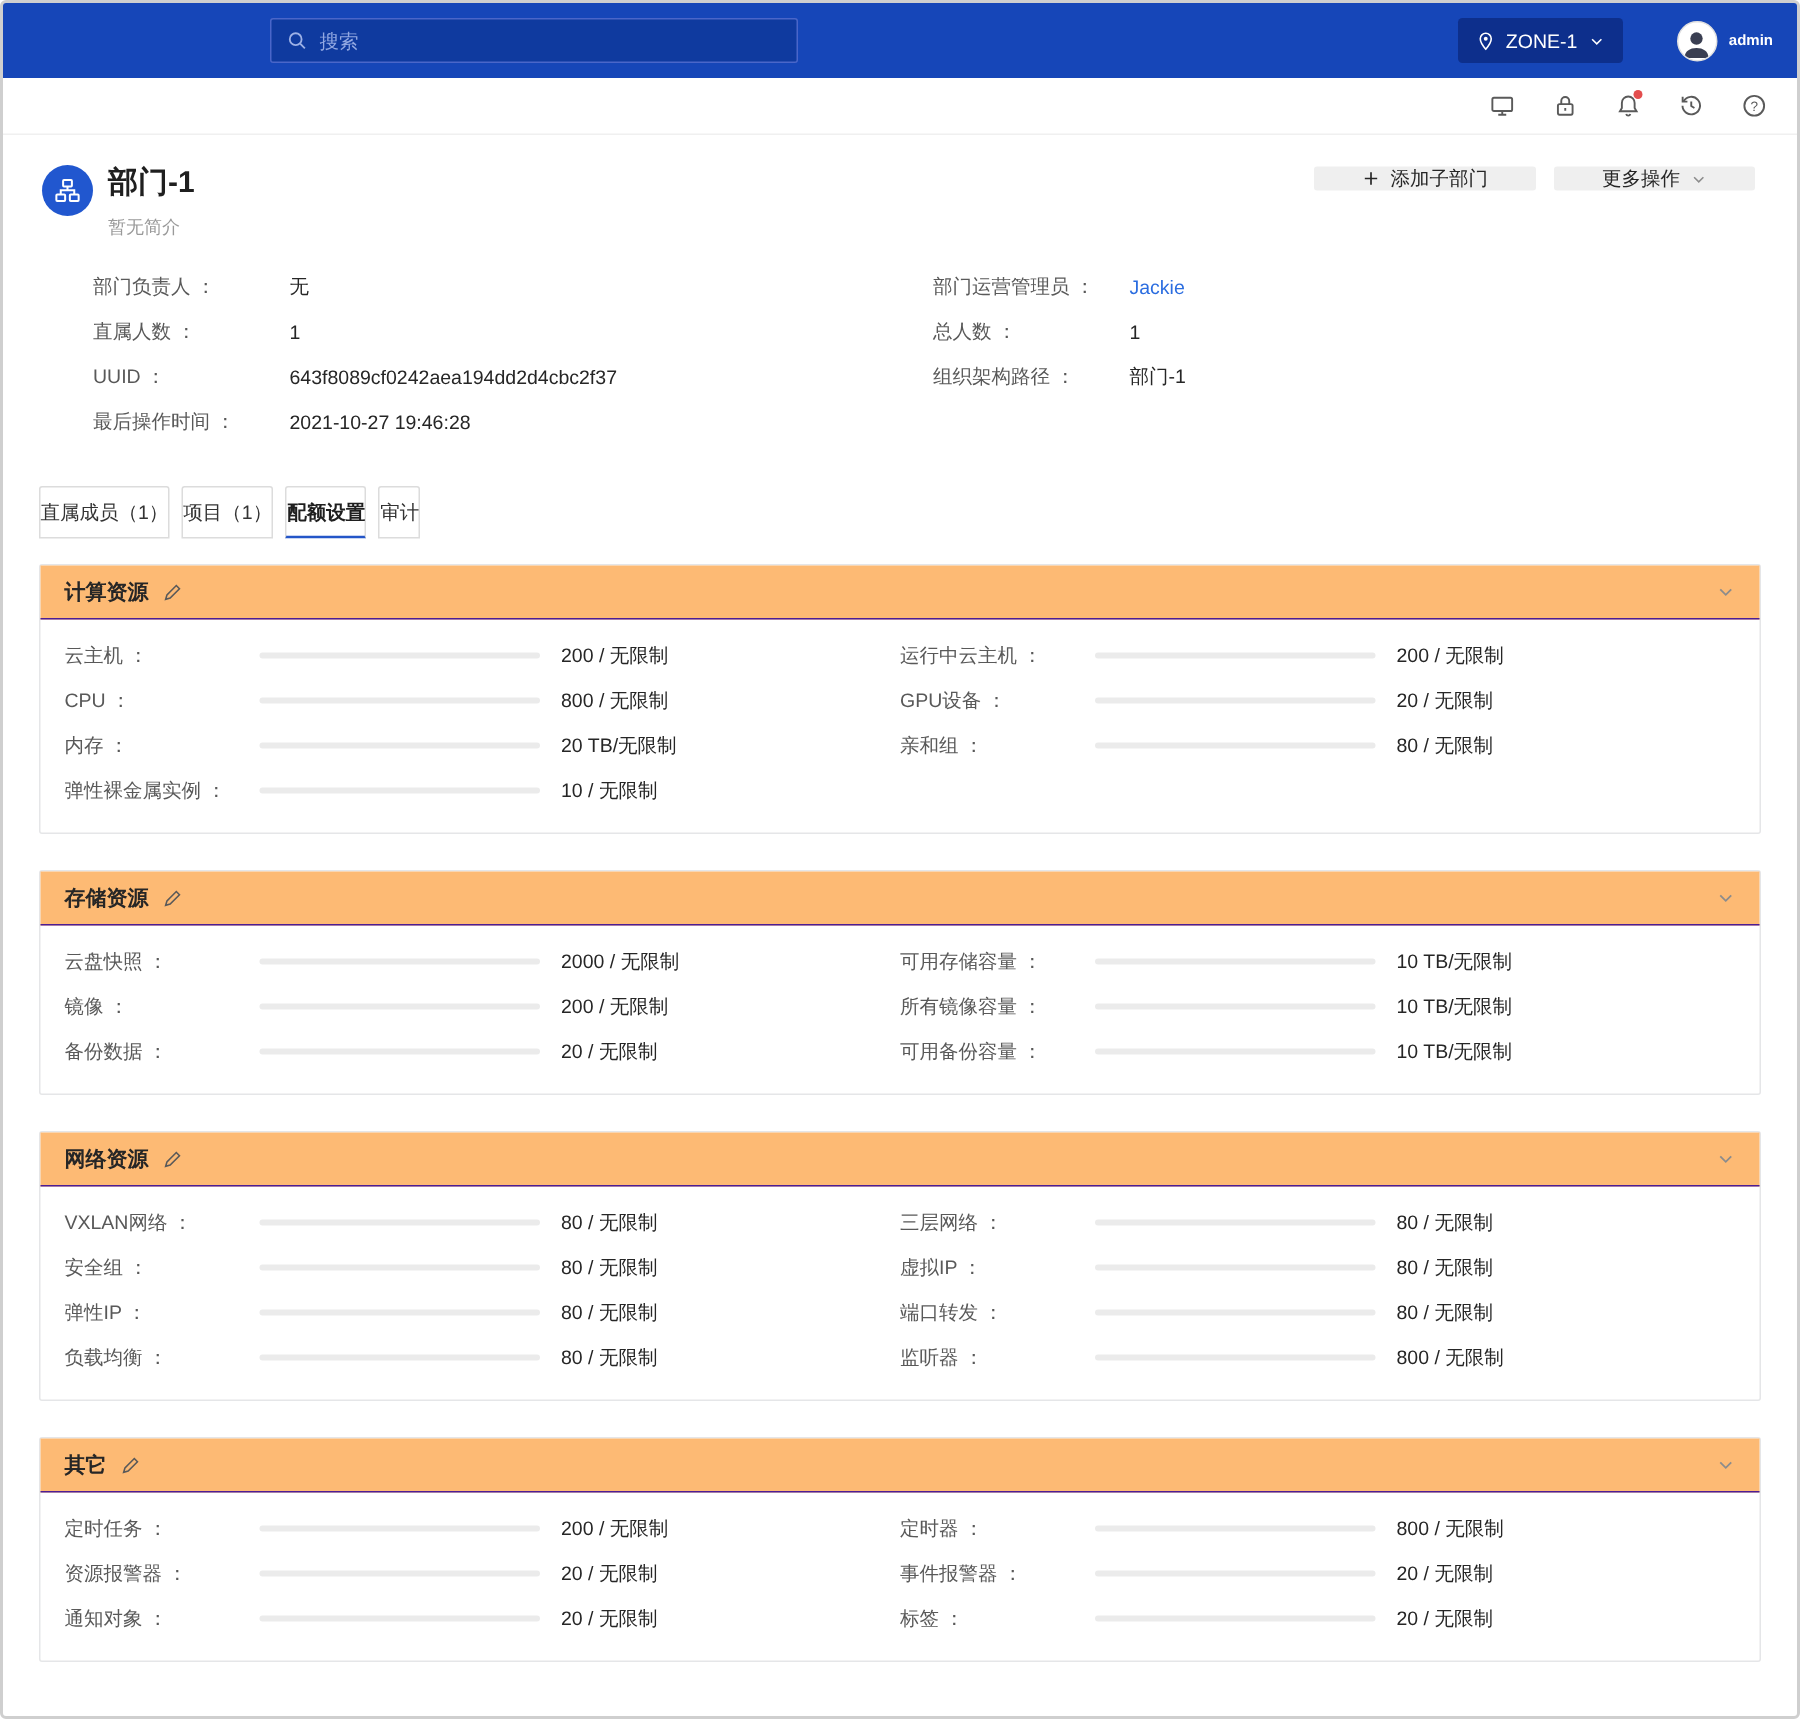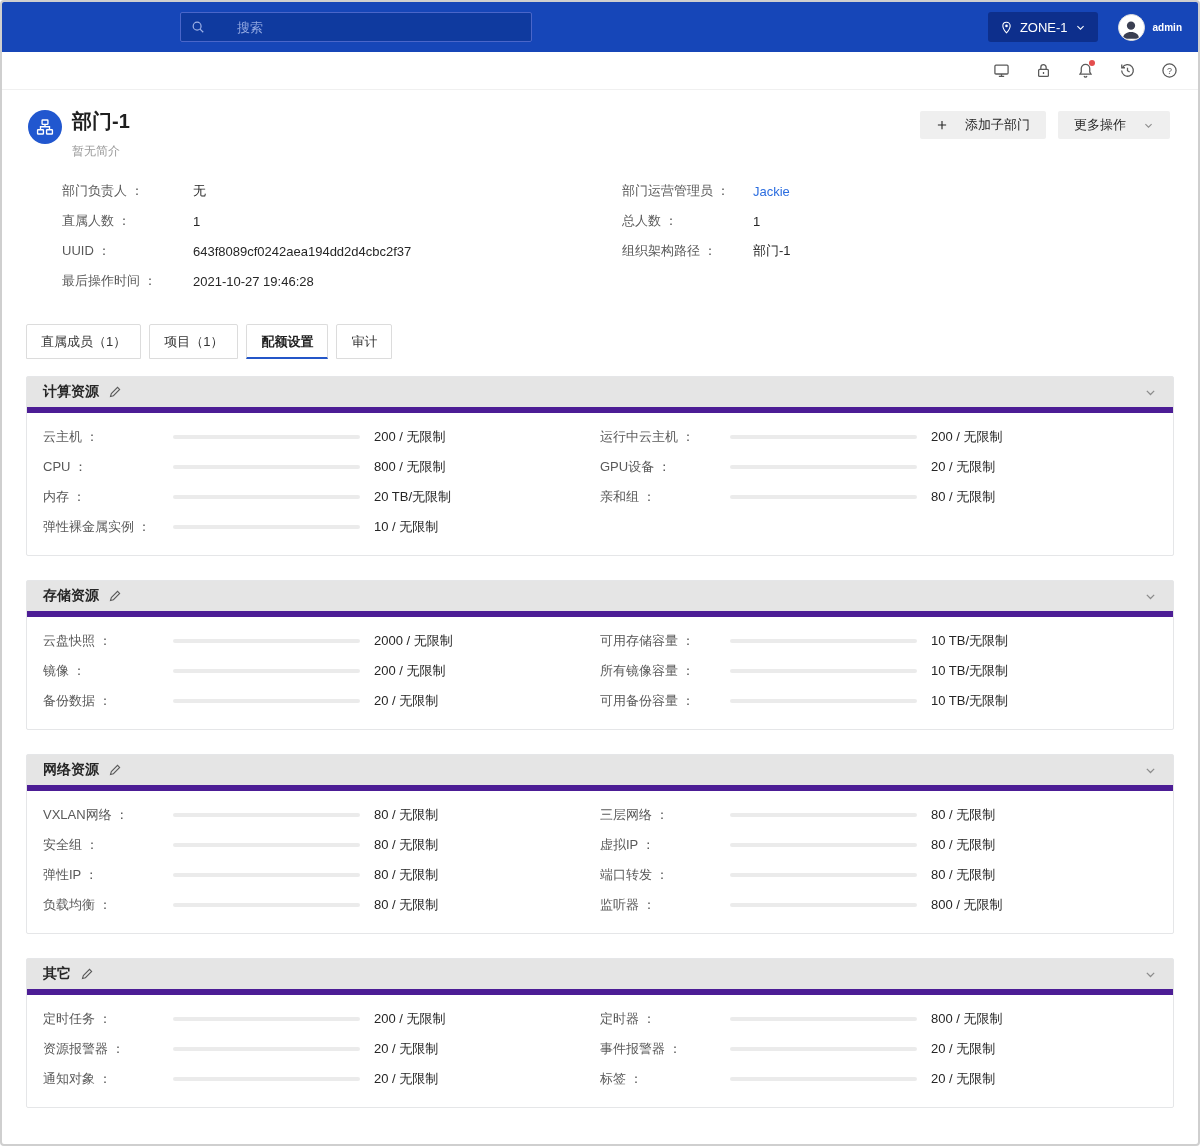--- a/index.html
+++ b/index.html
@@ -19,24 +19,24 @@
     display: flex; align-items: center; padding: 0 16px;
   }
   .search-box {
     margin-left: 162px; width: 352px; height: 30px;
     background: #0f3a9f; border: 1px solid #4a66c9; border-radius: 2px;
     display: flex; align-items: center; gap: 8px; padding: 0 10px;
     color: #9db1e6;
   }
   .search-box input {
     flex: 1; background: transparent; border: none; outline: none;
-    color: #e7edfb; font-size: 13px; font-family: inherit; margin-left: 24px;
+    color: #e7edfb; font-size: 13px; font-family: inherit;
   }
   .search-box input::placeholder { color: #93a9e2; }
-  .topbar-right { margin-left: auto; display: flex; align-items: center; gap: 20px; }
+  .topbar-right { margin-left: auto; display: flex; align-items: center; gap: 36px; }
   .zone-chip {
     background: #0d2f8c; border-radius: 3px; height: 30px;
     display: flex; align-items: center; gap: 7px; padding: 0 12px;
     color: #ffffff; font-size: 13px; cursor: pointer;
   }
   .user-menu { display: flex; align-items: center; gap: 8px; color: #fff; font-size: 10px; font-weight: 700; cursor: pointer; }
   .avatar { width: 27px; height: 27px; border-radius: 50%; background: #fff; display: flex; align-items: flex-end; justify-content: center; overflow: hidden; border: 1px solid #e0e0e0; }
 
   
   .iconbar {
@@ -50,50 +50,50 @@
   .page-header { display: flex; align-items: flex-start; padding: 18px 28px 0 26px; }
   .dept-icon {
     width: 34px; height: 34px; border-radius: 50%; background: #2157cf;
     display: flex; align-items: center; justify-content: center; margin-right: 10px; margin-top: 2px;
     color: #fff; flex-shrink: 0;
   }
   .page-title { font-size: 20px; font-weight: 700; color: #1f1f1f; }
   .page-subtitle { font-size: 12px; color: #9a9a9a; margin-top: 8px; }
   .header-actions { margin-left: auto; display: flex; gap: 12px; margin-top: 3px; }
   .btn {
-    height: 28px; background: #efefef; border: none; border-radius: 2px;
-    padding: 0 16px; font-size: 13px; color: #262626; font-family: inherit;
-    display: inline-flex; align-items: center; gap: 17px; cursor: pointer;
+    height: 16px; background: #efefef; border: none; border-radius: 2px;
+    padding: 0 32px; font-size: 13px; color: #262626; font-family: inherit;
+    display: inline-flex; align-items: center; gap: 7px; cursor: pointer;
   }
   .btn .chev { color: #8c8c8c; }
 
   
   .info-grid {
     display: grid; grid-template-columns: 560px 1fr;
     grid-template-rows: repeat(4, 30px); grid-auto-flow: column;
     padding: 16px 24px 0 60px; font-size: 13px;
   }
   .info-row { display: flex; align-items: center; gap: 11px; }
   .info-label { width: 120px; color: #595959; flex-shrink: 0; }
   .info-value { color: #262626; }
   .info-value.link { color: #2b6de0; cursor: pointer; }
 
   
   .tabs { display: flex; gap: 8px; padding: 28px 24px 0; }
   .tab {
     border: 1px solid #dcdcdc; background: #fff; border-radius: 2px 2px 0 0;
-    padding: 8px 14px 7px; font-size: 13px; color: #333; cursor: pointer;
+    padding: 8px 0 7px; font-size: 13px; color: #333; cursor: pointer;
   }
   .tab.active { font-weight: 700; color: #1f1f1f; border-bottom: 2px solid #2456c8; padding-bottom: 6px; }
 
   
   .section { margin: 17px 24px 24px; border: 1px solid #e5e6e8; border-radius: 2px; background: #fff; }
   .section + .section { margin-top: 0; }
   .section-header {
-    height: 36px; background: #e5e5e5; border-bottom: 6px solid #4c1d95;
+    height: 36px; background: #fdba74; border-bottom: 1px solid #4c1d95;
     display: flex; align-items: center; gap: 9px; padding: 0 16px;
   }
   .section-title { font-size: 14px; font-weight: 700; color: #262626; }
   .pencil { color: #595959; cursor: pointer; }
   .collapse { margin-left: auto; color: #8c8c8c; cursor: pointer; }
   .quota-grid {
     display: grid; grid-template-columns: 1fr 1fr; 
     padding: 9px 16px 13px;
   }
   .quota-cell { display: flex; align-items: center; height: 30px; font-size: 13px; padding-right: 118px; }

